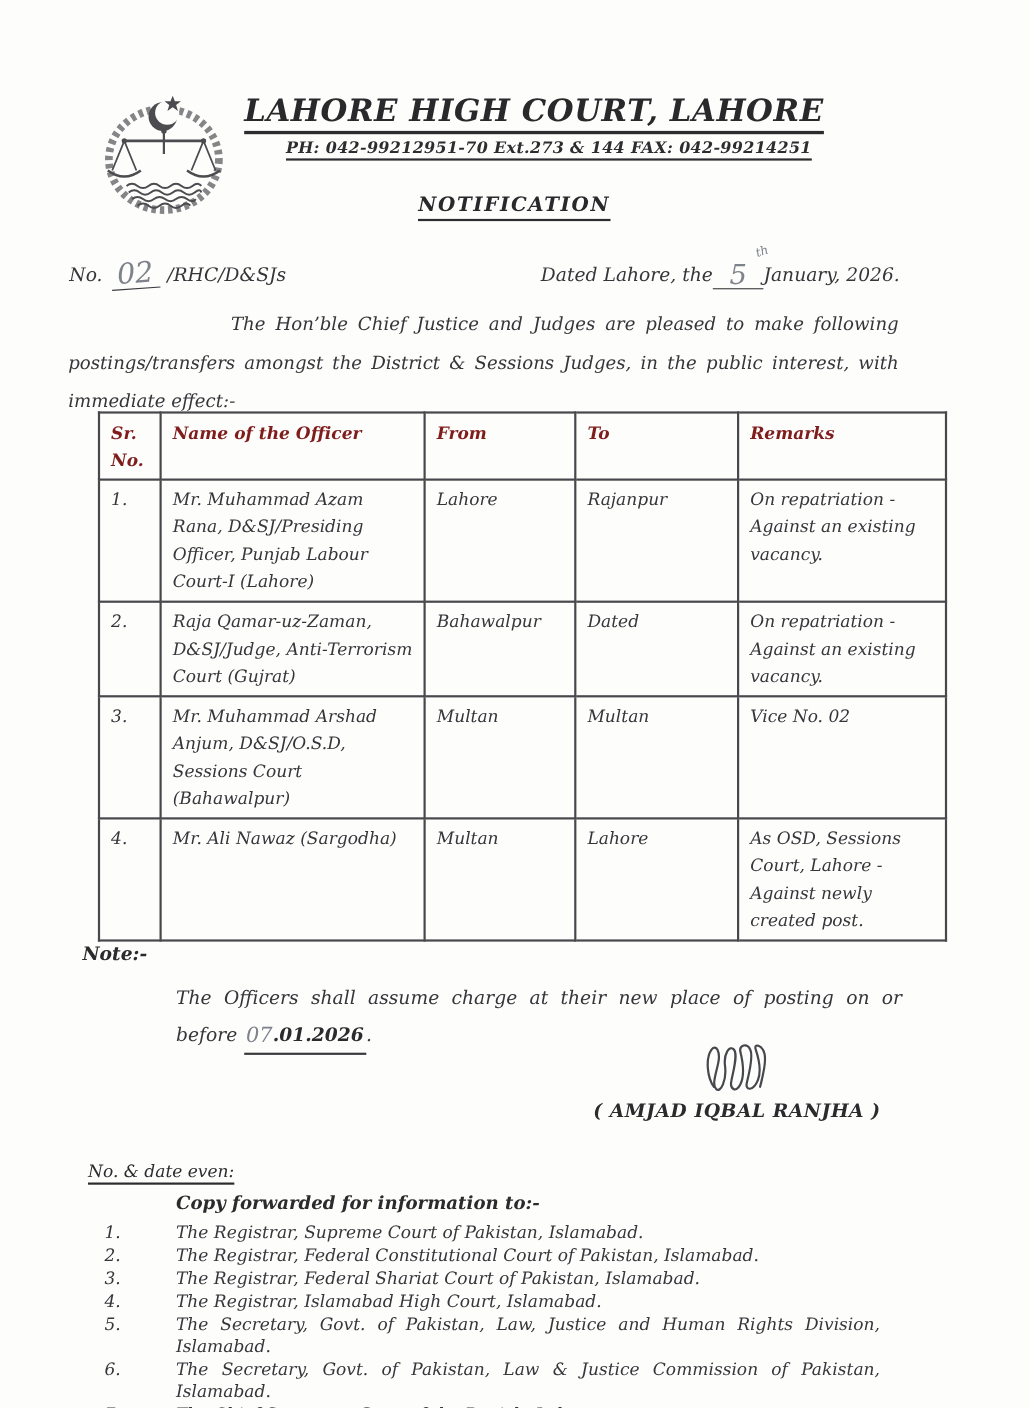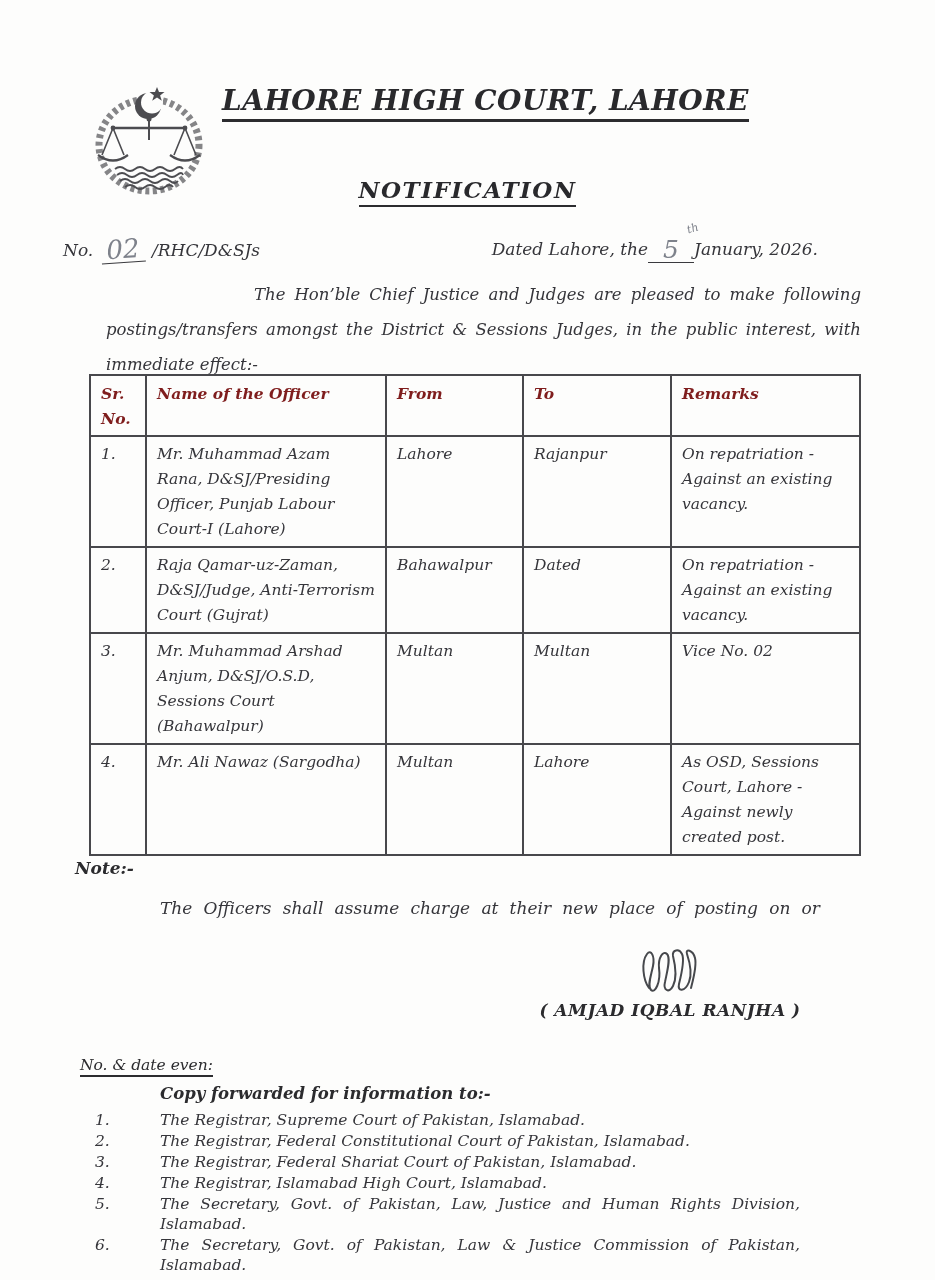--- a/index.html
+++ b/index.html
@@ -18,35 +18,35 @@
   .doc-title {
     display:inline-block; font-size:28px; font-weight:bold; letter-spacing:0.5px;
     color:#29292c; border-bottom:3px solid #2c2c2f; padding-bottom:2px; white-space:nowrap;
   }
   .phone-line {
     display:inline-block; margin-top:4px; font-size:14.5px; font-weight:bold; letter-spacing:0.3px;
     color:#2d2d30; border-bottom:2px solid #2c2c2f; padding-bottom:1px; white-space:nowrap;
   }
   .notification-wrap { position:absolute; top:176px; left:0; width:100%; text-align:center; }
   .notification {
-    display:inline-block; font-size:23px; font-weight:bold; letter-spacing:1.5px;
+    display:inline-block; font-size:18px; font-weight:bold; letter-spacing:1.5px;
     color:#29292c; border-bottom:2.5px solid #2c2c2f; padding-bottom:2px;
   }
   
   .ref-row { position:absolute; top:234px; left:63px; right:117px; display:flex; justify-content:space-between; font-size:17px; }
   .ref-left, .ref-right { white-space:nowrap; }
   .hand { color:#7e828b; font-weight:normal; }
   .slot { display:inline-block; border-bottom:1.8px solid #3a3a3e; text-align:center; line-height:1; }
   .no-slot { width:44px; font-size:26px; transform:rotate(-4deg); margin:0 2px; position:relative; top:2px; }
   .day-slot { width:46px; font-size:25px; position:relative; top:3px; }
   .day-ordinal { position:absolute; top:-14px; right:-4px; font-size:11px; transform:rotate(-18deg); }
   
   .body-par {
     position:absolute; top:277px; left:62px; width:755px;
-    font-size:16.5px; line-height:35px; text-align:justify; text-indent:148px;margin-left:44px;
+    font-size:16.5px; line-height:35px; text-align:justify; text-indent:148px;
   }
   
   table.postings { position:absolute; top:374px; left:89px; width:770px; border-collapse:collapse; table-layout:fixed; }
   table.postings th, table.postings td {
     border:2px solid #48484c; vertical-align:top; padding:5px 10px 4px 10px;
     font-size:15.5px; line-height:25px; font-style:italic; text-align:left;
   }
   table.postings th { font-weight:bold; color:#7f1d1d; }
   col.c-sr { width:56px; } col.c-name { width:240px; } col.c-from { width:137px; }
   col.c-to { width:148px; } col.c-rem { width:189px; }
@@ -95,20 +95,21 @@
     <path class="ink-line" d="M100,45 L89,72 M100,45 L111,72" stroke-width="1.6"></path>
     <path class="ink-line" d="M85,72 Q100,83 115,72" stroke-width="2.2"></path>
     <path class="ink-line" d="M30,86 q5,-4 10,0 t10,0 t10,0 t10,0 t10,0 t10,0 t8,0" stroke-width="1.8"></path>
     <path class="ink-line" d="M32,92 q5,-4 10,0 t10,0 t10,0 t10,0 t10,0 t10,0 t6,0" stroke-width="1.8"></path>
     <path class="ink-line" d="M35,98 q5,-4 10,0 t10,0 t10,0 t10,0 t10,0 t8,0" stroke-width="1.8"></path>
     <path class="ink-line" d="M40,104 q5,-4 10,0 t10,0 t10,0 t10,0 t8,0" stroke-width="1.8"></path>
   </svg>
 
   <div class="title-block">
     <span class="doc-title">LAHORE HIGH COURT, LAHORE</span><br>
+    <span class="phone-line">PH: 042-99212951-70 Ext.273 &amp; 144 FAX: 042-99214251</span>
   </div>
 
   <div class="notification-wrap">
     <span class="notification">NOTIFICATION</span>
   </div>
 
   <div class="ref-row">
     <span class="ref-left">
       <span>No.</span>
       <span class="slot no-slot hand">02</span>
@@ -164,20 +165,23 @@
       <td>Multan</td>
       <td>Lahore</td>
       <td class="rem">As OSD, Sessions Court, Lahore - Against newly created post.</td>
     </tr>
   </tbody>
     </table>
 
   <div class="note-label">Note:-</div>
   <div class="note-par">
     <div class="note-line1">The Officers shall assume charge at their new place of posting on or</div>
+    <div class="note-line2">
+      <span>before</span><span class="note-date-group"><span class="hand note-hand">07</span><span class="note-typed">.01.2026</span></span><span>.</span>
+    </div>
   </div>
 
   <div class="sig-block">
     <svg class="sig-scrawl" width="72" height="56" viewBox="0 0 72 56">
       <path d="M14,46 C8,38 6,20 12,12 C16,7 20,14 18,24 C16,34 12,44 16,48 C20,52 26,40 24,26 C23,16 28,8 32,12 C36,16 32,30 30,40 C28,48 34,52 38,44 C42,36 40,22 38,14 C37,8 44,6 47,12 C50,18 46,34 44,42 C42,50 50,50 54,40 C58,30 54,18 52,12 C50,6 58,8 60,16 C62,24 58,38 56,46" stroke="#46484c" stroke-width="2" fill="none" stroke-linecap="round"></path>
     </svg>
     <div class="sig-name">( AMJAD IQBAL RANJHA )</div>
   </div>
 
   <div class="dist-ref">No. &amp; date even:</div>

